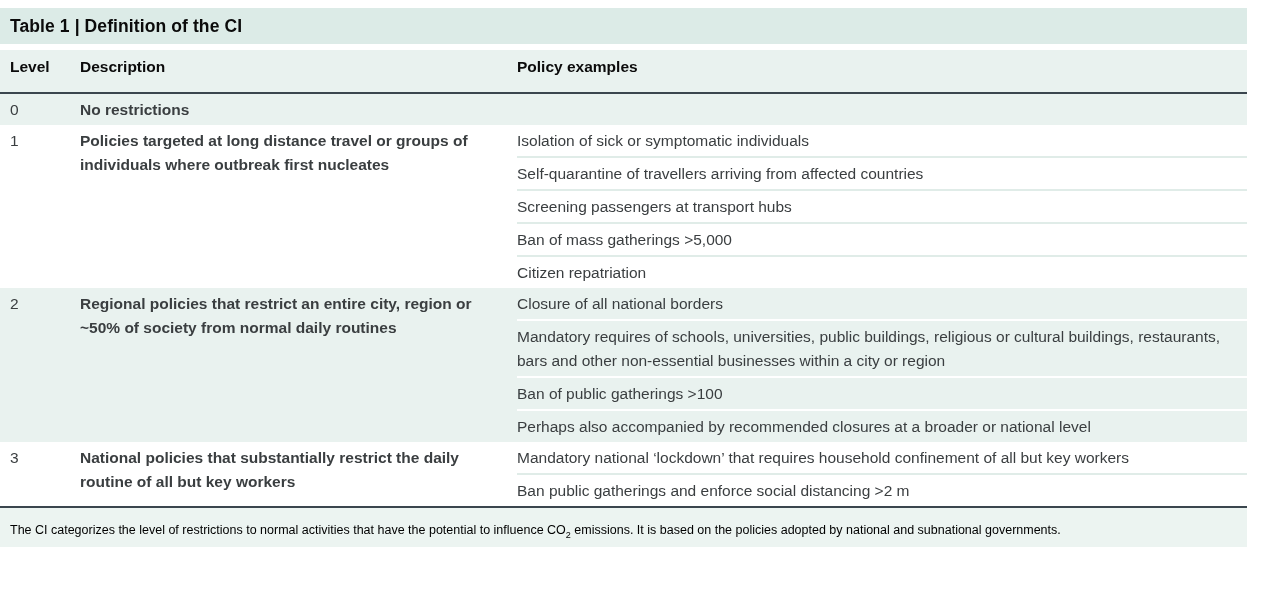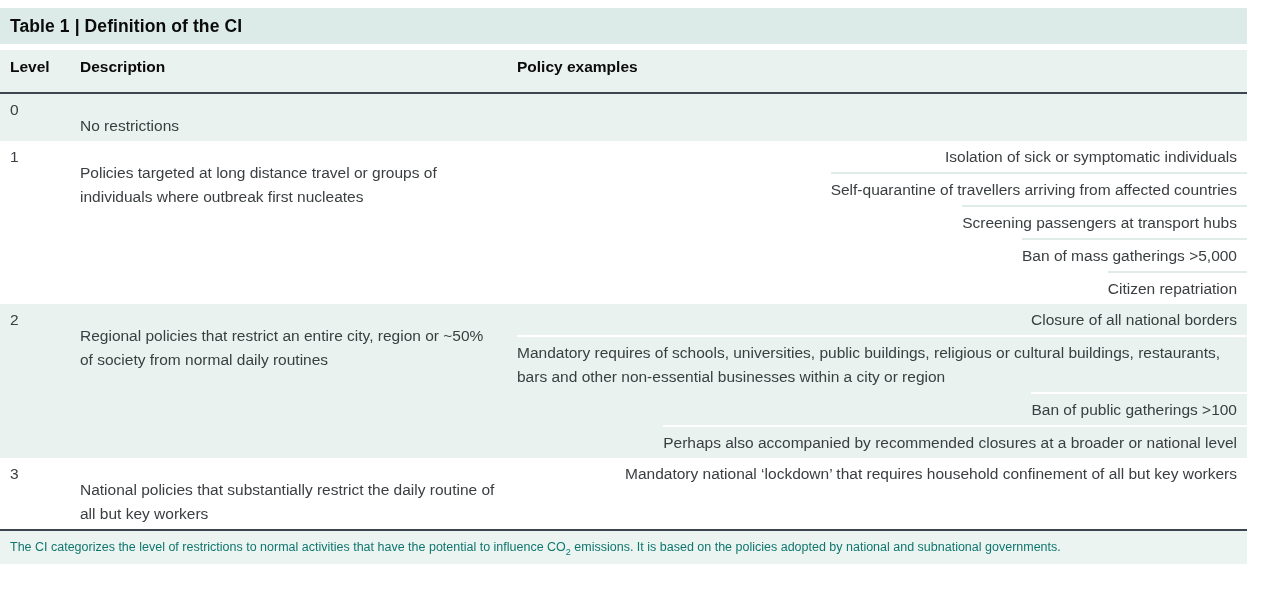--- a/index.html
+++ b/index.html
@@ -40,36 +40,36 @@
   .header-band .hcell { padding-right: 10px; }
 
   .body-row {
     font-size: 15.5px;
     color: #3a3e40;
     background: #ffffff;
   }
   .body-row.shaded { background: var(--row-green, #e9f2ef); }
 
   .level-cell { padding: 4px 6px 3px 0; line-height: 24px; }
-  .desc-cell  { padding: 20px 18px 3px 0; line-height: 24px; }
+  .desc-cell  { padding: 4px 18px 3px 0; line-height: 24px; font-weight: bold; }
 
-  .policies-cell { display: flex; flex-direction: column; align-items: flex-end; }
+  .policies-cell { display: flex; flex-direction: column; }
   .policy-row {
     padding: 4px 10px 3px 0;
     line-height: 24px;
   }
   .body-row .policy-row + .policy-row { border-top: 2px solid var(--sep-green, #e0ece8); }
   .body-row.shaded .policy-row + .policy-row { border-top: 2px solid #ffffff; }
 
   .footnote-band {
     border-top: 2px solid var(--rule-dark, #3b464e);
     background: var(--foot-green, #ecf4f1);
-    padding: 8px 10px 9px 10px;
+    padding: 14px 10px 9px 10px;
     font-size: 12.5px;
-    color: #0f766e;
+    color: #000000;
     line-height: 16px;
   }
   .footnote-band sub { font-size: 9px; line-height: 0; }
 
   .bottom-white { flex: 1; background: #ffffff; }
 </style>
 </head>
 <body>
 
 <div class="page">
@@ -113,20 +113,21 @@
           <div class="policy-row">Mandatory requires of schools, universities, public buildings, religious or cultural buildings, restaurants, bars and other non-essential businesses within a city or region</div>
           <div class="policy-row">Ban of public gatherings &gt;100</div>
           <div class="policy-row">Perhaps also accompanied by recommended closures at a broader or national level</div>
         </div>
       </div>
       <div class="body-row grid-cols">
         <div class="level-cell">3</div>
         <div class="desc-cell">National policies that substantially restrict the daily routine of all but key workers</div>
         <div class="policies-cell">
           <div class="policy-row">Mandatory national ‘lockdown’ that requires household confinement of all but key workers</div>
+          <div class="policy-row">Ban public gatherings and enforce social distancing &gt;2 m</div>
         </div>
       </div>
     </div>
 
   <div class="footnote-band">
     <span>The CI categorizes the level of restrictions to normal activities that have the potential to influence CO</span><sub>2</sub><span> emissions. It is based on the policies adopted by national and subnational governments.</span>
   </div>
 
   <div class="bottom-white"></div>
 

